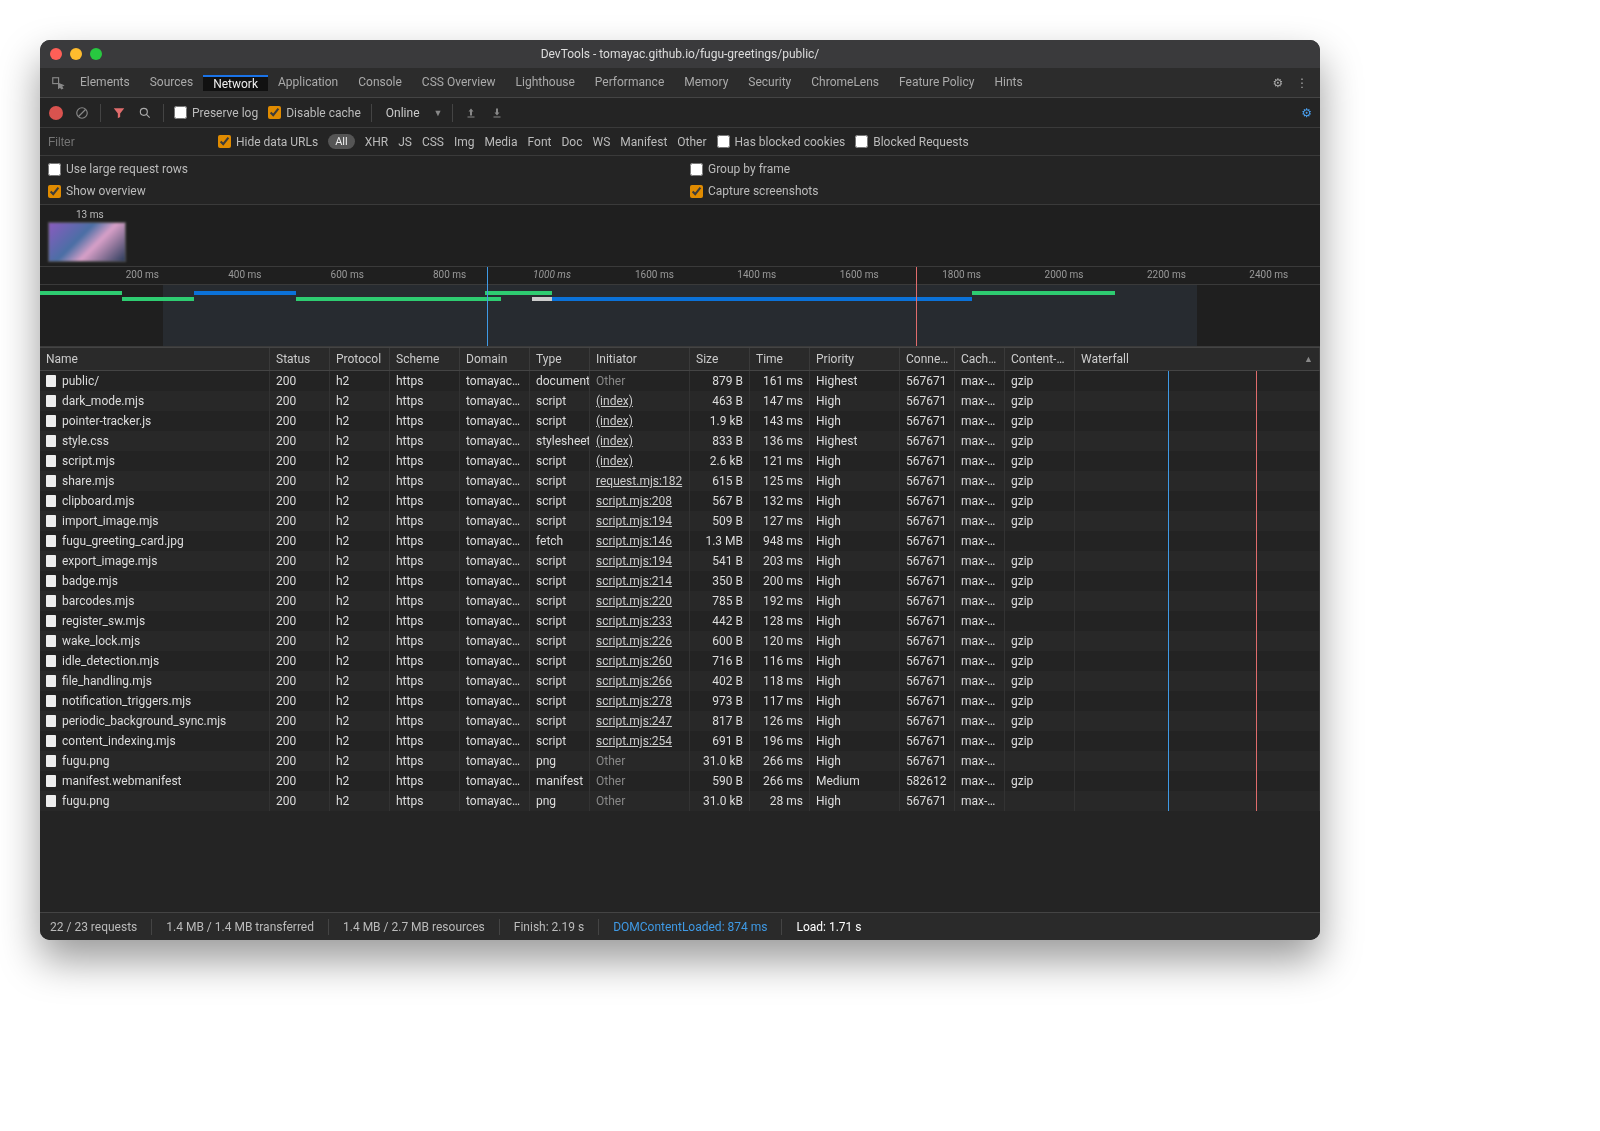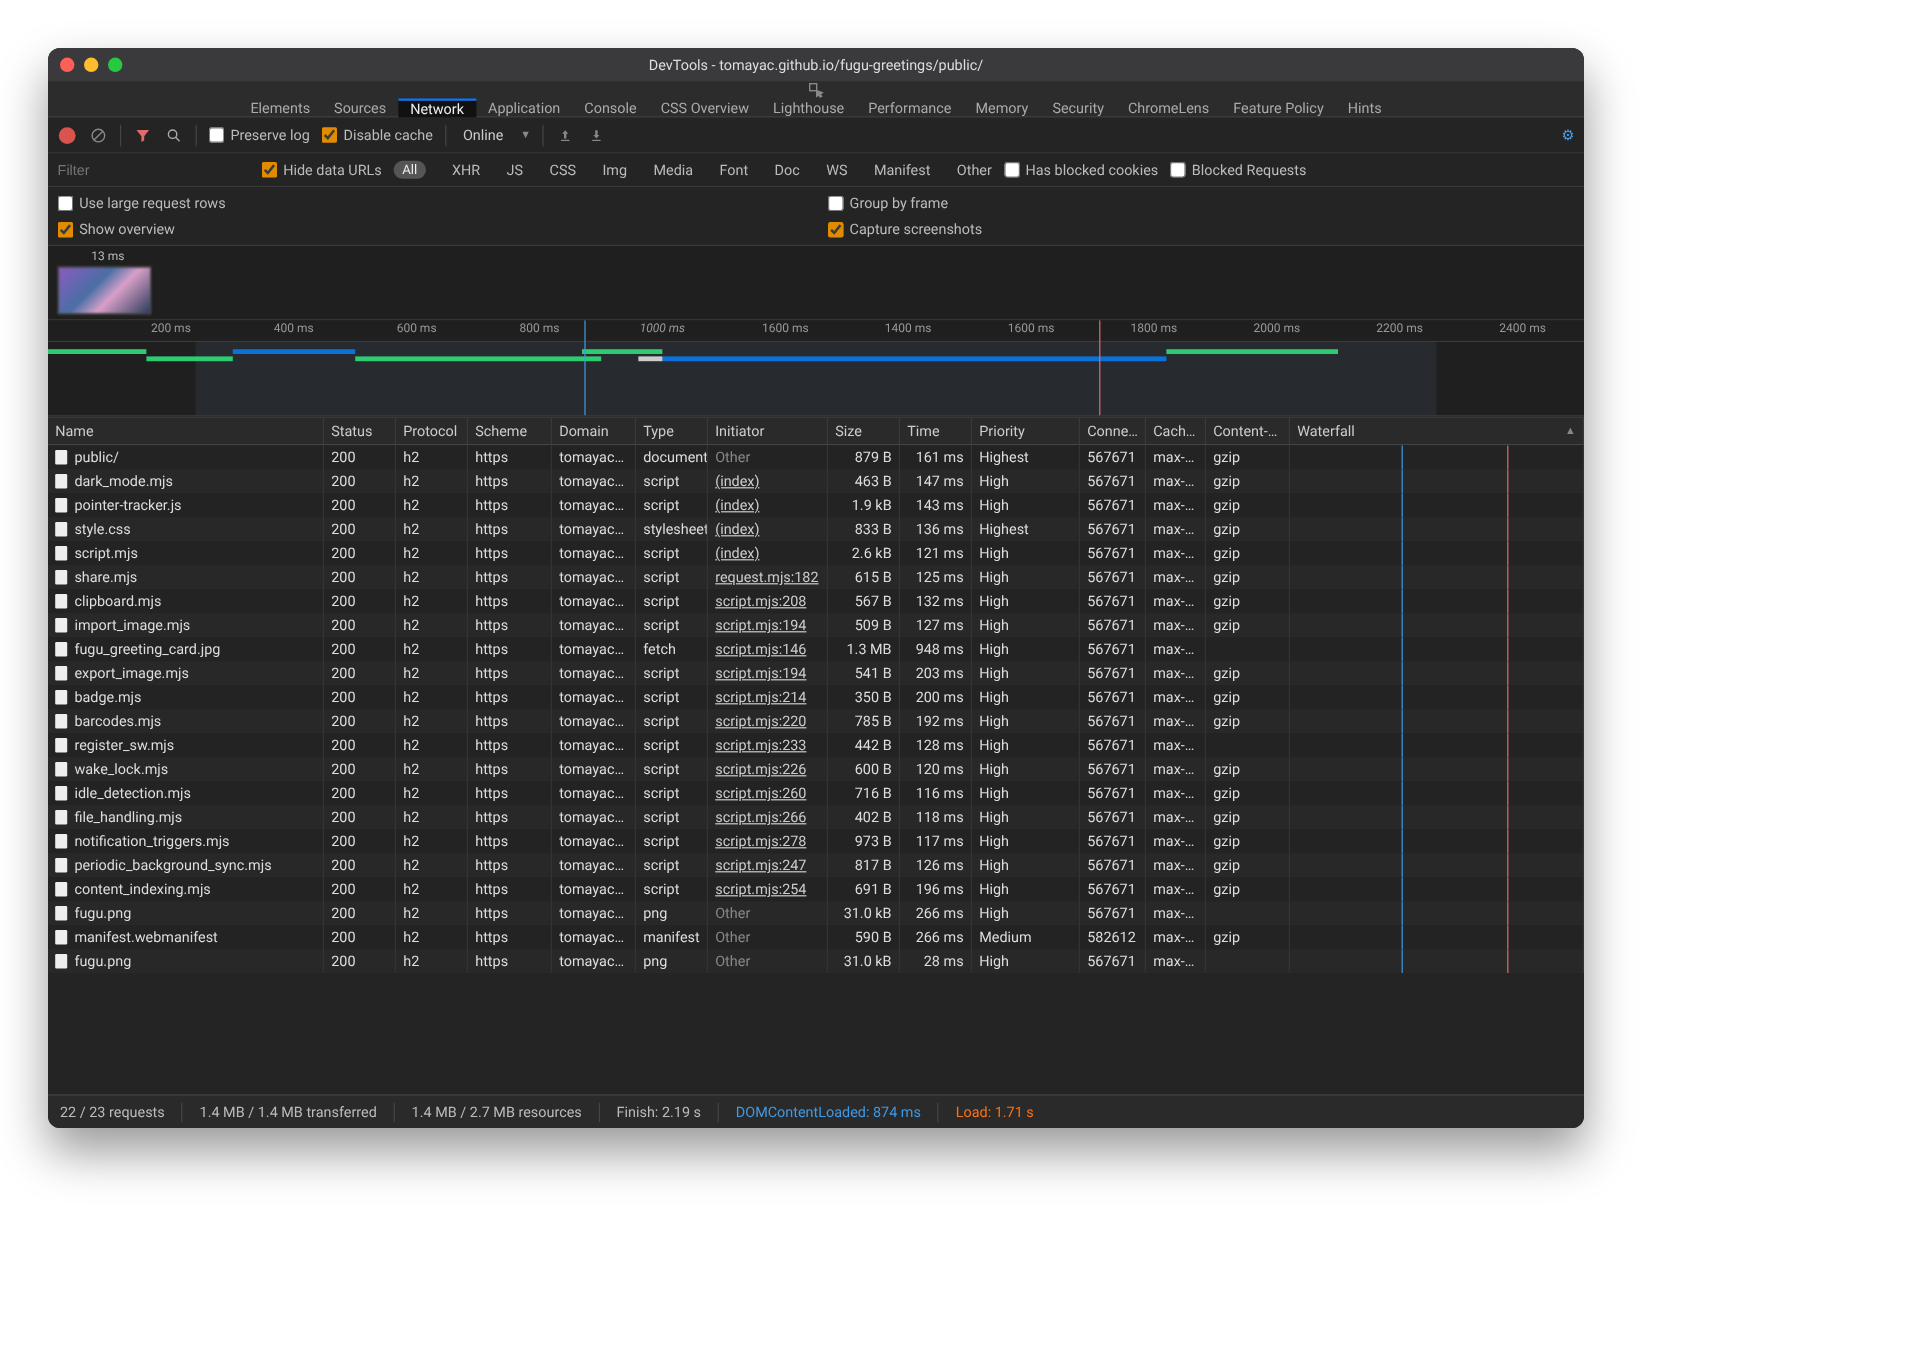--- a/index.html
+++ b/index.html
@@ -36,21 +36,20 @@
   .dot.yellow { background: #febc2e; }
   .dot.green { background: #28c840; }
   .title { position: absolute; left: 0; right: 0; text-align: center; color: #ddd; font-size: 12px; pointer-events: none; }
   .tabs {
     display: flex;
     align-items: center;
     height: 30px;
     background: #2c2c2c;
     border-bottom: 1px solid #444;
     padding: 0 6px;
-    flex-direction: column;
   }
   .inspect-icon { width: 24px; display:flex; align-items:center; justify-content:center; color:#888; }
   .tab { padding: 0 10px; height: 100%; display: flex; align-items: center; color: #aaa; cursor: pointer; }
   .tab.active { background: #111; color: #eee; border-top: 2px solid #1a73e8; }
   .tabs-spacer { flex: 1; }
   .gear { width: 24px; text-align: center; color: #aaa; }
   .toolbar {
     display: flex;
     align-items: center;
     height: 30px;
@@ -88,21 +87,21 @@
     outline: none;
     font-size: 12px;
   }
   .pill {
     background: #555;
     color: #eee;
     border-radius: 8px;
     padding: 1px 7px;
     font-size: 11px;
   }
-  .type-btn { color: #bbb; font-size: 12px; margin-left: 12px; }
+  .type-btn { color: #bbb; font-size: 12px; }
   .typelist { display: flex; gap: 10px; align-items: center; }
 
   .optionsbar {
     display: grid;
     grid-template-columns: 1fr 1fr;
     background: #242424;
     border-bottom: 1px solid #3a3a3a;
     padding: 4px 8px;
     gap: 4px 20px;
   }
@@ -168,21 +167,21 @@
     background: #2a2a2a;
     border-top: 1px solid #444;
     display: flex;
     align-items: center;
     padding: 0 10px;
     gap: 14px;
     color: #bbb;
   }
   .statusbar .sep { width: 1px; height: 16px; background: #444; }
   .s-blue { color: #3f9ae5; }
-  .s-red { color: #f97316; }
+  .s-red { color: #ffffff; }
 </style>
 </head>
 <body>
 
 <div class="window">
 
   <div class="titlebar">
     <div class="traffic">
       <div class="dot red"></div>
       <div class="dot yellow"></div>

